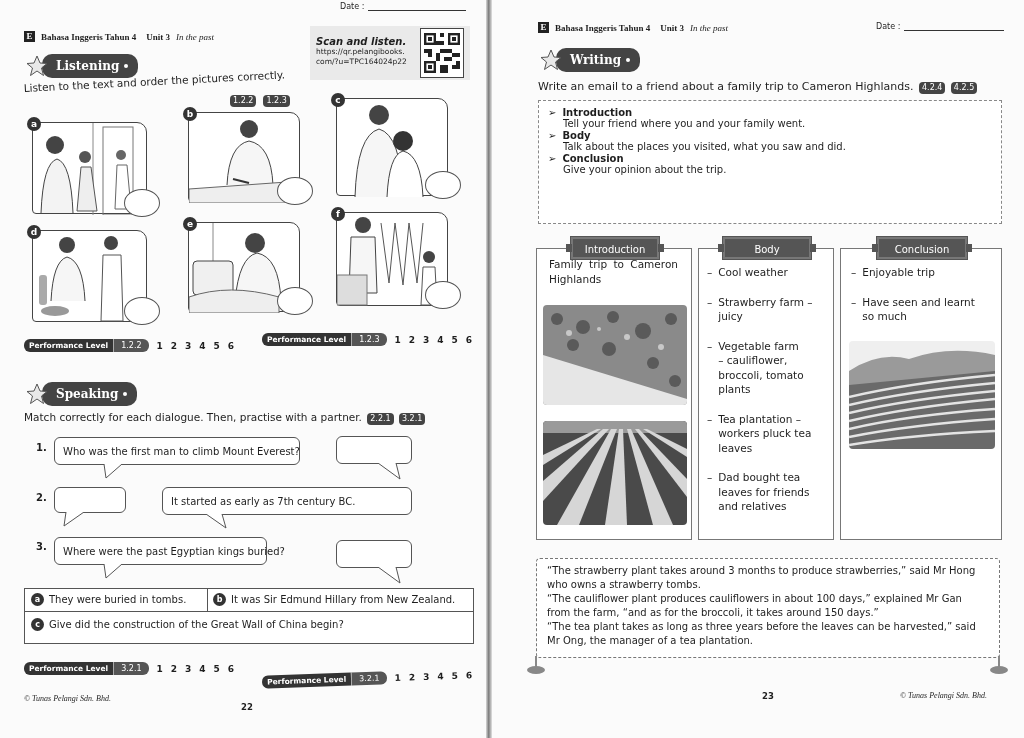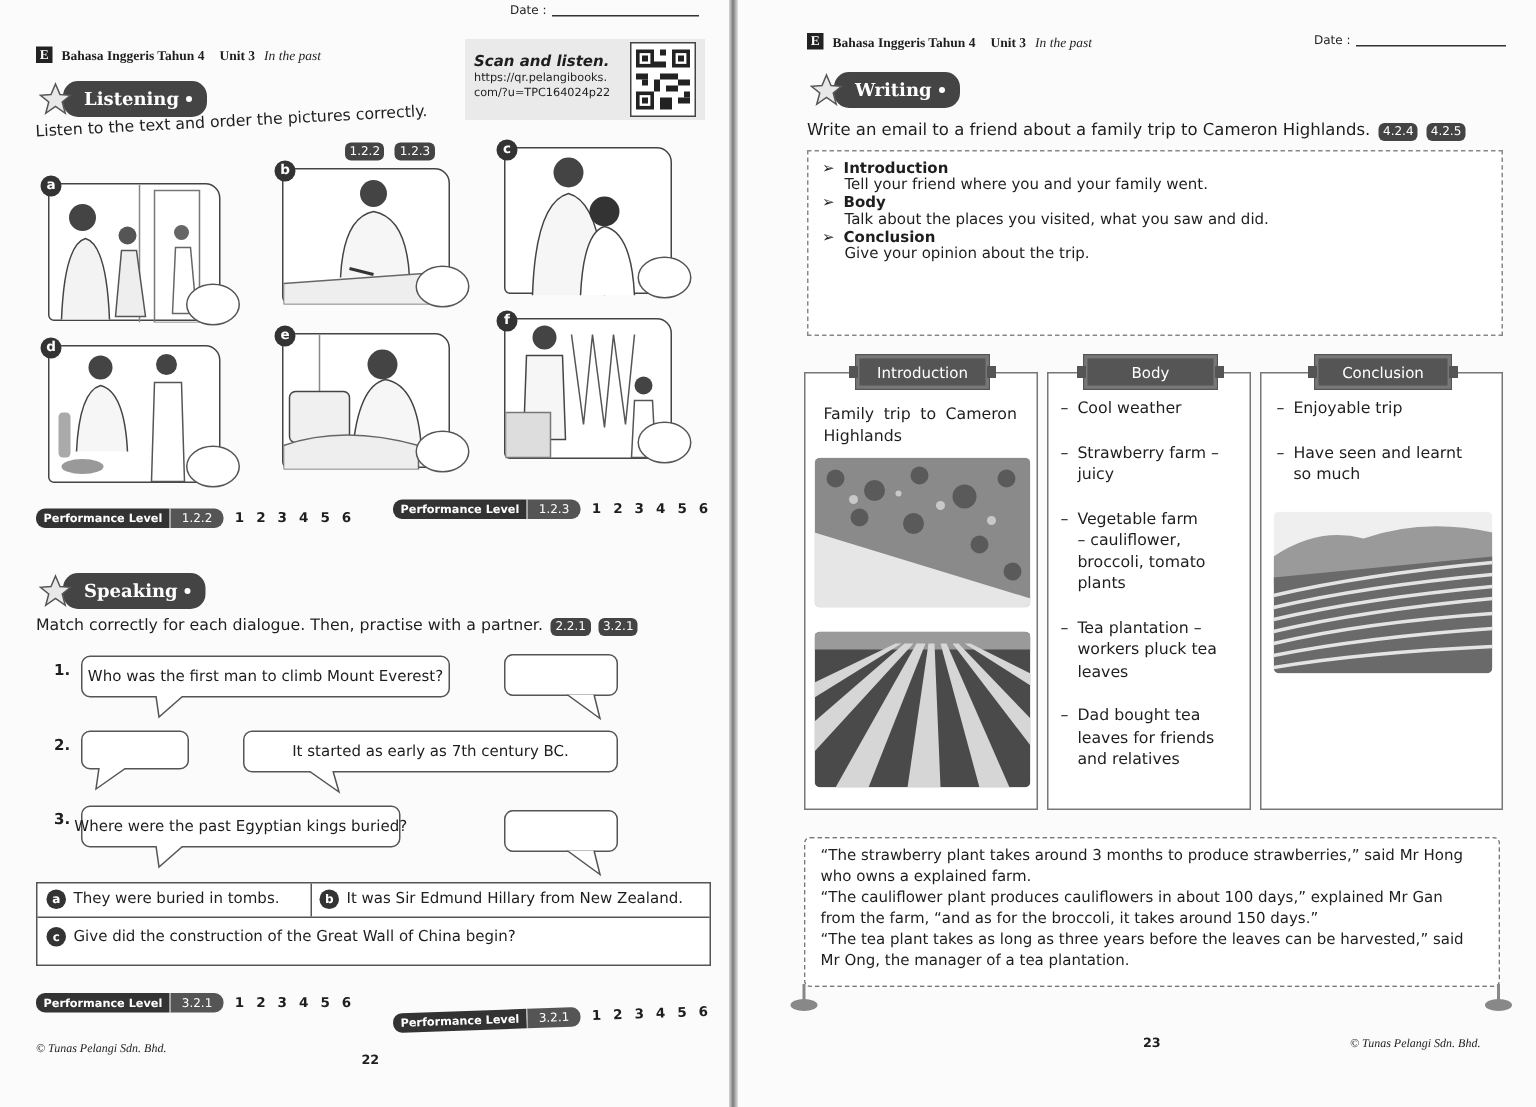--- a/index.html
+++ b/index.html
@@ -39,21 +39,21 @@
   .pic-oval { position: absolute; right: -14px; bottom: -4px; width: 36px; height: 28px; border: 1px solid #555; border-radius: 50%; background: #fff; }
   .pic svg { position: absolute; left: 0; top: 0; }
 
   
   .perf { display: flex; align-items: center; font-size: 8px; white-space: nowrap; }
   .perf-label { background: #333; color: #fff; font-weight: bold; padding: 2px 5px; border-radius: 6px 0 0 6px; font-size: 7.5px; }
   .perf-code { background: #555; color: #fff; padding: 2px 7px; border-radius: 0 6px 6px 0; border-left: 1px solid #aaa; font-size: 8px; }
   .perf-nums { margin-left: 8px; letter-spacing: 0; display: flex; gap: 8px; font-weight: bold; font-size: 9px; }
 
   
-  .bubble { position: absolute; border: 1px solid #555; border-radius: 6px; background: #fff; font-size: 10px; padding: 0 8px; display: flex; align-items: center; white-space: nowrap; justify-content: center; }
+  .bubble { position: absolute; border: 1px solid #555; border-radius: 6px; background: #fff; font-size: 10px; padding: 0 8px; display: flex; align-items: center; white-space: nowrap; }
   .qnum { position: absolute; font-weight: bold; font-size: 10px; }
 
   .answers { position: absolute; left: 24px; top: 588px; width: 450px; height: 56px; border: 1px solid #555; background: #fff; }
   .ans { position: absolute; font-size: 10px; display: flex; align-items: center; gap: 5px; white-space: nowrap; }
   .ans .badge { width: 13px; height: 13px; border-radius: 50%; background: #333; color: #fff; font-size: 8px; text-align: center; line-height: 13px; font-weight: bold; }
 
   .footer-copy { font-family: "Liberation Serif", serif; font-style: italic; font-size: 8px; white-space: nowrap; }
   .pagenum { font-size: 8.5px; font-weight: bold; }
 
   
@@ -389,21 +389,21 @@
     <div class="item-desc">Talk about the places you visited, what you saw and did.</div>
     <div class="item-head">
         <span>➢</span>
         <span>Conclusion</span>
       </div>
     <div class="item-desc">Give your opinion about the trip.</div>
   </div>
 
   <div class="col" style="left:536px; width:156px;">
     <div class="col-tag" style="left:34px; width:88px;">Introduction</div>
-    <div class="col-text" style="left:12px; top:20px; width:136px; word-spacing:3px;">Family trip to Cameron Highlands</div>
+    <div class="col-text" style="left:12px; top:8px; width:136px; word-spacing:3px;">Family trip to Cameron Highlands</div>
     <div class="photo" style="left:6px; top:56px; width:144px; height:100px;">
       <svg width="144" height="100" viewBox="0 0 144 100">
         <rect width="144" height="100" fill="#8a8a8a"></rect>
         <path d="M0 50 L144 94 L144 100 L0 100Z" fill="#e6e6e6"></path>
         <g fill="#5a5a5a">
             <circle cx="14" cy="14" r="6"></circle>
             <circle cx="40" cy="22" r="7"></circle>
             <circle cx="70" cy="12" r="6"></circle>
             <circle cx="100" cy="26" r="8"></circle>
             <circle cx="128" cy="14" r="6"></circle>
@@ -511,21 +511,21 @@
             <path d="M0 88 Q60 74 146 68"></path>
             <path d="M0 96 Q60 84 146 78"></path>
             <path d="M0 104 Q60 94 146 90"></path>
         </g>
       </svg>
     </div>
   </div>
 
   <div class="quote-box">
     <div>“The strawberry plant takes around 3 months to produce strawberries,” said Mr Hong</div>
-    <div>who owns a explained farm.</div>
+    <div>who owns a strawberry tombs.</div>
     <div>“The cauliflower plant produces cauliflowers in about 100 days,” explained Mr Gan</div>
     <div>from the farm, “and as for the broccoli, it takes around 150 days.”</div>
     <div>“The tea plant takes as long as three years before the leaves can be harvested,” said</div>
     <div>Mr Ong, the manager of a tea plantation.</div>
   </div>
   <div class="post-stem" style="left:535px; top:656px;"></div>
   <div class="post" style="left:527px; top:666px;"></div>
   <div class="post-stem" style="left:998px; top:656px;"></div>
   <div class="post" style="left:990px; top:666px;"></div>
 

